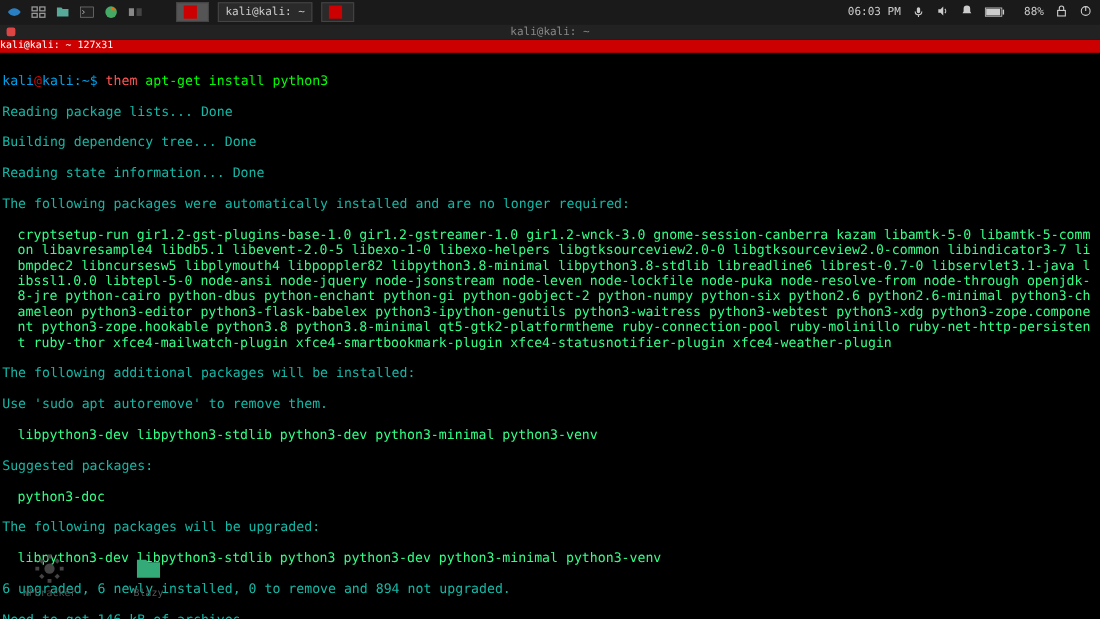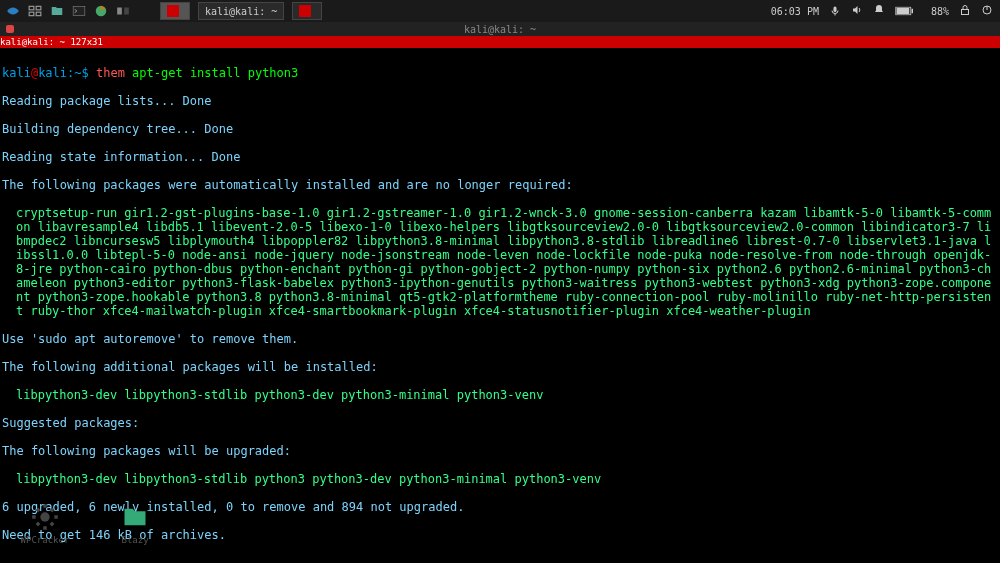--- a/index.html
+++ b/index.html
@@ -89,21 +89,21 @@
       line-height: 14px;
       white-space: pre-wrap;
       word-break: break-all;
     }
     .prompt-user { color: #00a0e8; }
     .prompt-host { color: #00a0e8; }
     .prompt-dollar { color: #00a0e8; }
     .prompt-at { color: #d00; }
     .cmd-sudo { color: #ff5555; }
     .cmd-text { color: #00ff00; }
-    .green { color: #7dd3fc; }
+    .green { color: #14b8a6; }
     .pkg { color: #33ff88; }
     .terminal-line { display: block; }
     .indent { padding-left: 14px; display: block; }
     .desktop-icons {
       position: absolute;
       bottom: 18px;
       left: 20px;
       display: flex;
       gap: 40px;
     }
@@ -227,24 +227,25 @@
   <span>kali@kali: ~ 127x31</span>
 </div>
 
 <div class="terminal">
 <span class="terminal-line"><span class="prompt-user">kali</span><span class="prompt-at">@</span><span class="prompt-host">kali</span><span class="prompt-dollar">:~</span><span class="prompt-dollar">$ </span><span class="cmd-sudo">them</span><span class="cmd-text"> apt-get install python3</span></span>
 <span class="terminal-line green">Reading package lists... Done</span>
 <span class="terminal-line green">Building dependency tree... Done</span>
 <span class="terminal-line green">Reading state information... Done</span>
 <span class="terminal-line green">The following packages were automatically installed and are no longer required:</span>
 <span class="indent pkg">cryptsetup-run gir1.2-gst-plugins-base-1.0 gir1.2-gstreamer-1.0 gir1.2-wnck-3.0 gnome-session-canberra kazam libamtk-5-0 libamtk-5-common libavresample4 libdb5.1 libevent-2.0-5 libexo-1-0 libexo-helpers libgtksourceview2.0-0 libgtksourceview2.0-common libindicator3-7 libmpdec2 libncursesw5 libplymouth4 libpoppler82 libpython3.8-minimal libpython3.8-stdlib libreadline6 librest-0.7-0 libservlet3.1-java libssl1.0.0 libtepl-5-0 node-ansi node-jquery node-jsonstream node-leven node-lockfile node-puka node-resolve-from node-through openjdk-8-jre python-cairo python-dbus python-enchant python-gi python-gobject-2 python-numpy python-six python2.6 python2.6-minimal python3-chameleon python3-editor python3-flask-babelex python3-ipython-genutils python3-waitress python3-webtest python3-xdg python3-zope.component python3-zope.hookable python3.8 python3.8-minimal qt5-gtk2-platformtheme ruby-connection-pool ruby-molinillo ruby-net-http-persistent ruby-thor xfce4-mailwatch-plugin xfce4-smartbookmark-plugin xfce4-statusnotifier-plugin xfce4-weather-plugin</span>
+<span class="terminal-line green">The following additional packages will be installed:</span>
 <span class="terminal-line green">Use 'sudo apt autoremove' to remove them.</span>
-<span class="terminal-line green">The following additional packages will be installed:</span>
 <span class="indent pkg">libpython3-dev libpython3-stdlib python3-dev python3-minimal python3-venv</span>
 <span class="terminal-line green">Suggested packages:</span>
+<span class="indent pkg">python3-doc</span>
 <span class="terminal-line green">The following packages will be upgraded:</span>
 <span class="indent pkg">libpython3-dev libpython3-stdlib python3 python3-dev python3-minimal python3-venv</span>
 <span class="terminal-line green">6 upgraded, 6 newly installed, 0 to remove and 894 not upgraded.</span>
 <span class="terminal-line green">Need to get 146 kB of archives.</span>
 
 
 </div>
 
 <div class="desktop-icons">
   <div class="desktop-icon">

